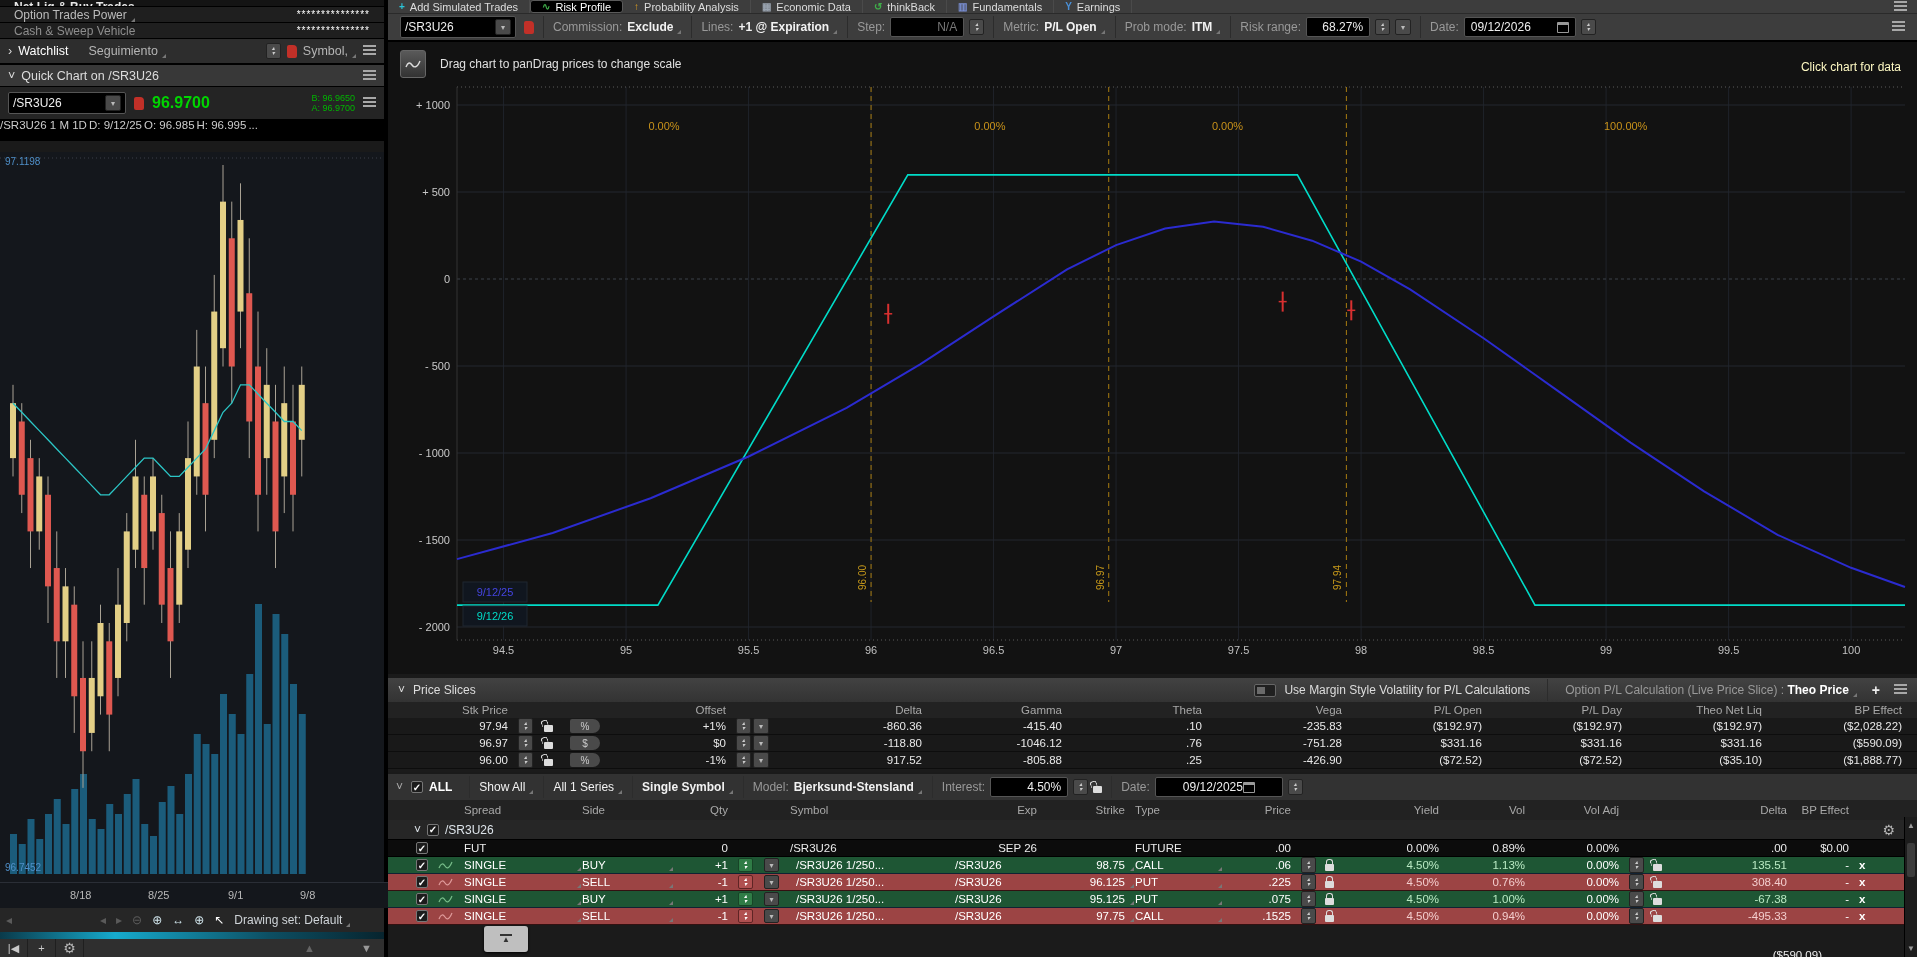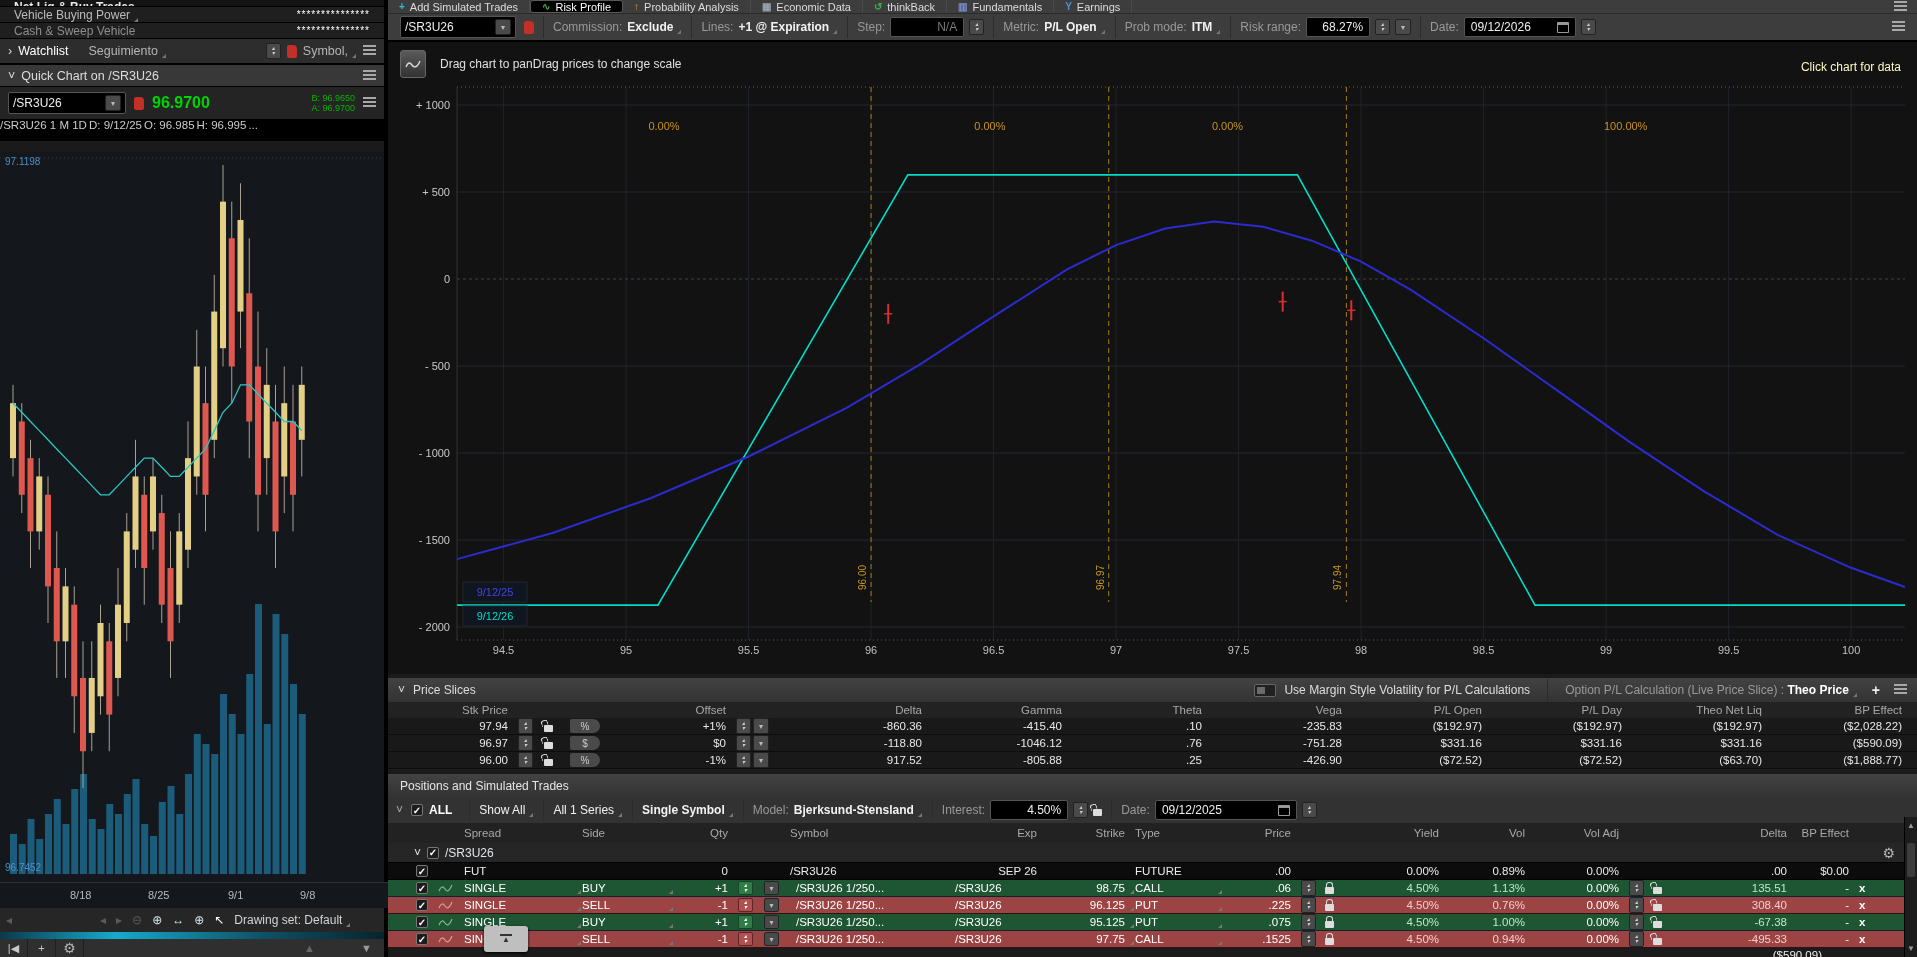--- a/index.html
+++ b/index.html
@@ -102,21 +102,21 @@
 </head>
 <body>
 
 <div id="root">
 
   <div id="sidebar">
     <div class="acct-clip">
       <div>Net Liq &amp; Buy Trades</div>
     </div>
     <div class="acct-row">
-      <span class="a-label dd">Vehicle Buying Power</span>
+      <span class="a-label dd">Option Trades Power</span>
       <span class="a-val">***************</span>
     </div>
     <div class="acct-row dim">
       <span class="a-label">Cash &amp; Sweep Vehicle</span>
       <span class="a-val">***************</span>
     </div>
     <div class="watch-row">
       <span style="color:#ddd">›</span>
       <span style="color:#fff">Watchlist</span>
       <span class="dd" style="color:#b5b5b5;margin-left:14px">Seguimiento</span>
@@ -566,30 +566,27 @@
                 <i>▾</i>
               </span>
               <span class="ddbtn">▾</span>
             </span>
             <span class="rt" style="">917.52</span>
             <span class="rt" style="">-805.88</span>
             <span class="rt" style="">.25</span>
             <span class="rt" style="">-426.90</span>
             <span class="rt" style="">($72.52)</span>
             <span class="rt" style="">($72.52)</span>
-            <span class="rt" style="">($63.70)</span>
+            <span class="rt" style="">($35.10)</span>
             <span class="rt" style="">($1,888.77)</span>
           </div>
         </div>
     </div>
 
     <div id="pos-panel">
-      <div id="pos-title">
-        <span>Positions and Simulated Trades</span>
-      </div>
       <div id="pos-filter">
         <span style="color:#aaa;margin-right:8px">˅</span>
         <span class="cb">✓</span>
         <b style="color:#fff;margin:0 8px 0 6px">ALL</b>
         <span class="sep"></span>
         <span class="dd val" style="font-weight:normal">Show All</span>
         <span class="sep"></span>
         <span class="dd val" style="font-weight:normal">All 1 Series</span>
         <span class="sep"></span>
         <span class="dd val" style="font-weight:bold">Single Symbol</span>
@@ -604,21 +601,21 @@
           <span class="blackbox" style="width:78px;justify-content:flex-end">4.50%</span>
           <span class="spin">
               <i>▴</i>
               <i>▾</i>
             </span>
           <span class="lock open"></span>
         </span>
         <span class="sep"></span>
         <span class="tgrp">
           <span class="lbl">Date:</span>
-          <span class="blackbox" style="width:142px;justify-content:space-between">
+          <span class="blackbox" style="width:128px;justify-content:center">
             <span>09/12/2025</span>
             <span class="cal"></span>
           </span>
           <span class="spin">
               <i>▴</i>
               <i>▾</i>
             </span>
         </span>
       </div>
       <div class="pos-grid" id="pos-cols">

